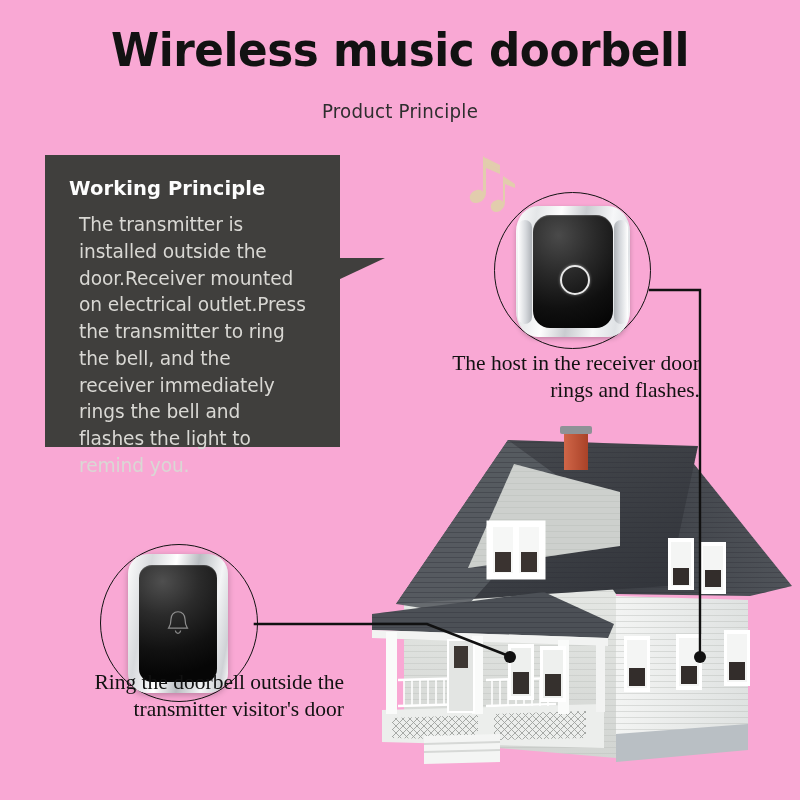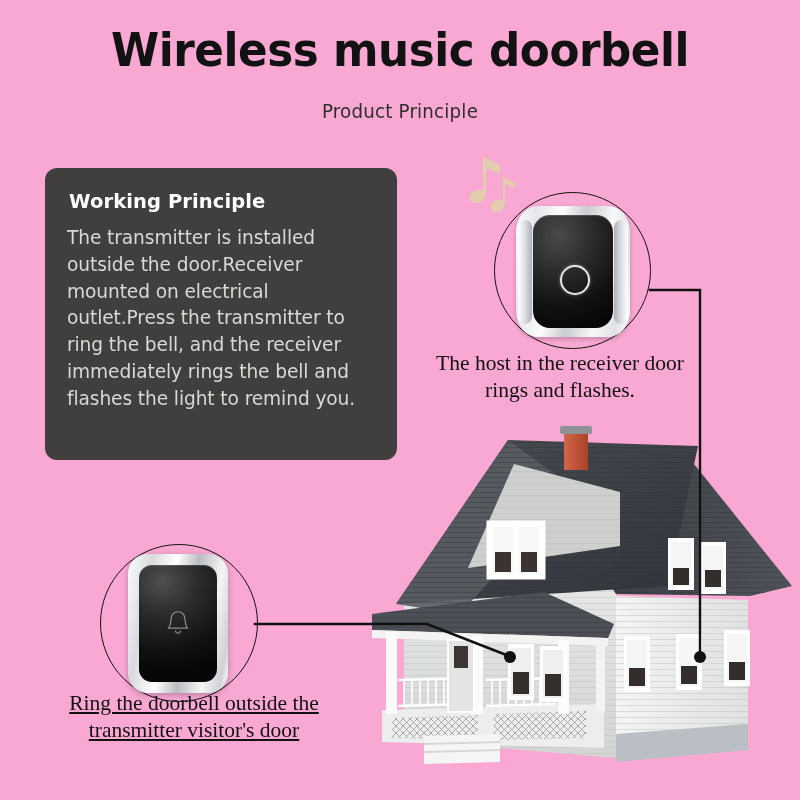--- a/index.html
+++ b/index.html
@@ -47,27 +47,26 @@
     color: #2e2e2e;
     letter-spacing: 0.2px;
     transform: scaleX(0.96);
     transform-origin: center top;
   }
 
   
   .callout {
     position: absolute;
     left: 45px;
-    top: 168px;
-    width: 352px;
+    top: 155px;
+    width: 295px;
     height: 292px;
     background: #403f3d;
     box-sizing: border-box;
     padding: 22px 20px 0 22px;
-    border-radius: 12px;
   }
   .callout-tail {
     position: absolute;
     left: 338px;
     top: 258px;
     width: 0;
     height: 0;
     border-top: 22px solid #403f3d;
     border-bottom: 6px solid transparent;
     border-right: 47px solid transparent;
@@ -79,21 +78,21 @@
     color: #fdfdfd;
     margin: 0 0 12px 2px;
     letter-spacing: 0.1px;
   }
   .callout-body {
     font-family: "DejaVu Sans", sans-serif;
     font-weight: normal;
     font-size: 18.6px;
     line-height: 1.44;
     color: #d9d8d4;
-    margin: 0;
+    margin: 12px;
     letter-spacing: -0.1px;
   }
 
   
   .device-circle {
     position: absolute;
     border-radius: 50%;
     border: 1.6px solid #131313;
     box-sizing: border-box;
     background: transparent;
@@ -206,24 +205,24 @@
     pointer-events: none;
   }
 
   
   .caption {
     position: absolute;
     font-family: "Liberation Serif", serif;
     font-size: 21.5px;
     line-height: 1.25;
     color: #121212;
-    text-align: center;
+    text-align: right;
   }
   #caption-receiver { left: 420px; top: 350px; width: 280px; }
-  #caption-transmitter { left: 44px; top: 690px; width: 300px; text-decoration: underline; }
+  #caption-transmitter { left: 44px; top: 669px; width: 300px; }
 
   
   .house {
     position: absolute;
     left: 368px;
     top: 418px;
     width: 424px;
     height: 382px;
   }
 </style>

